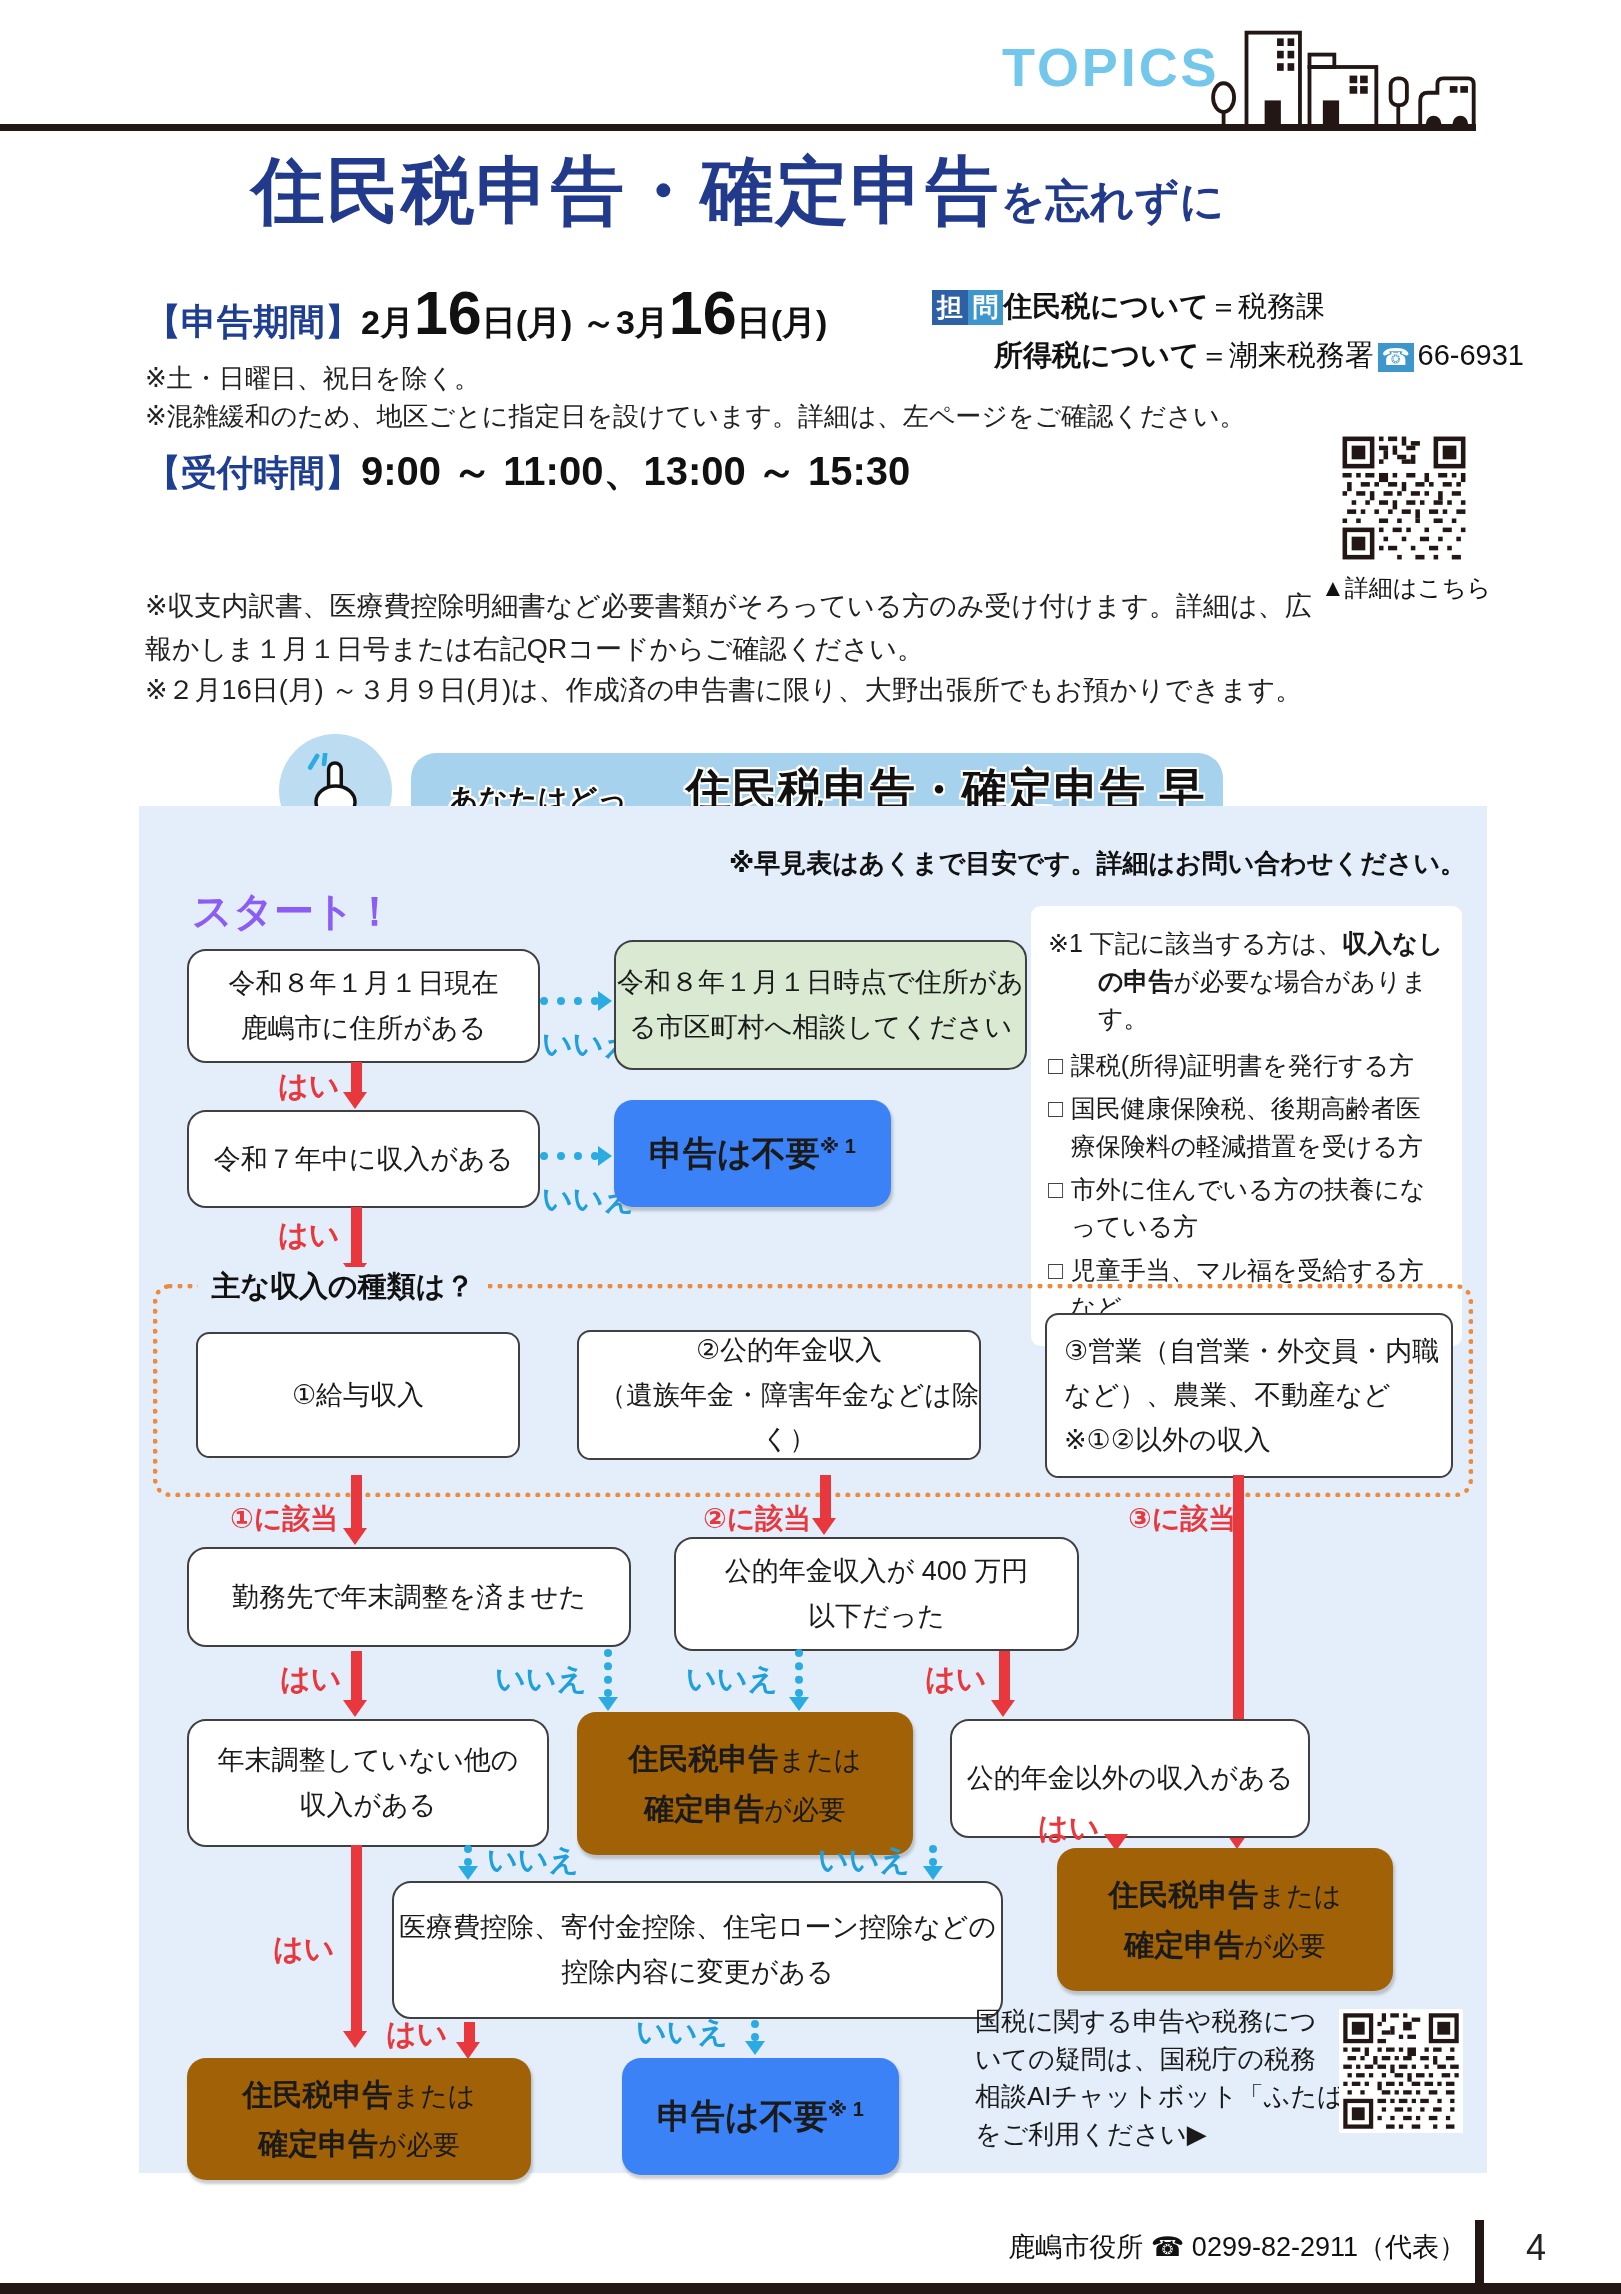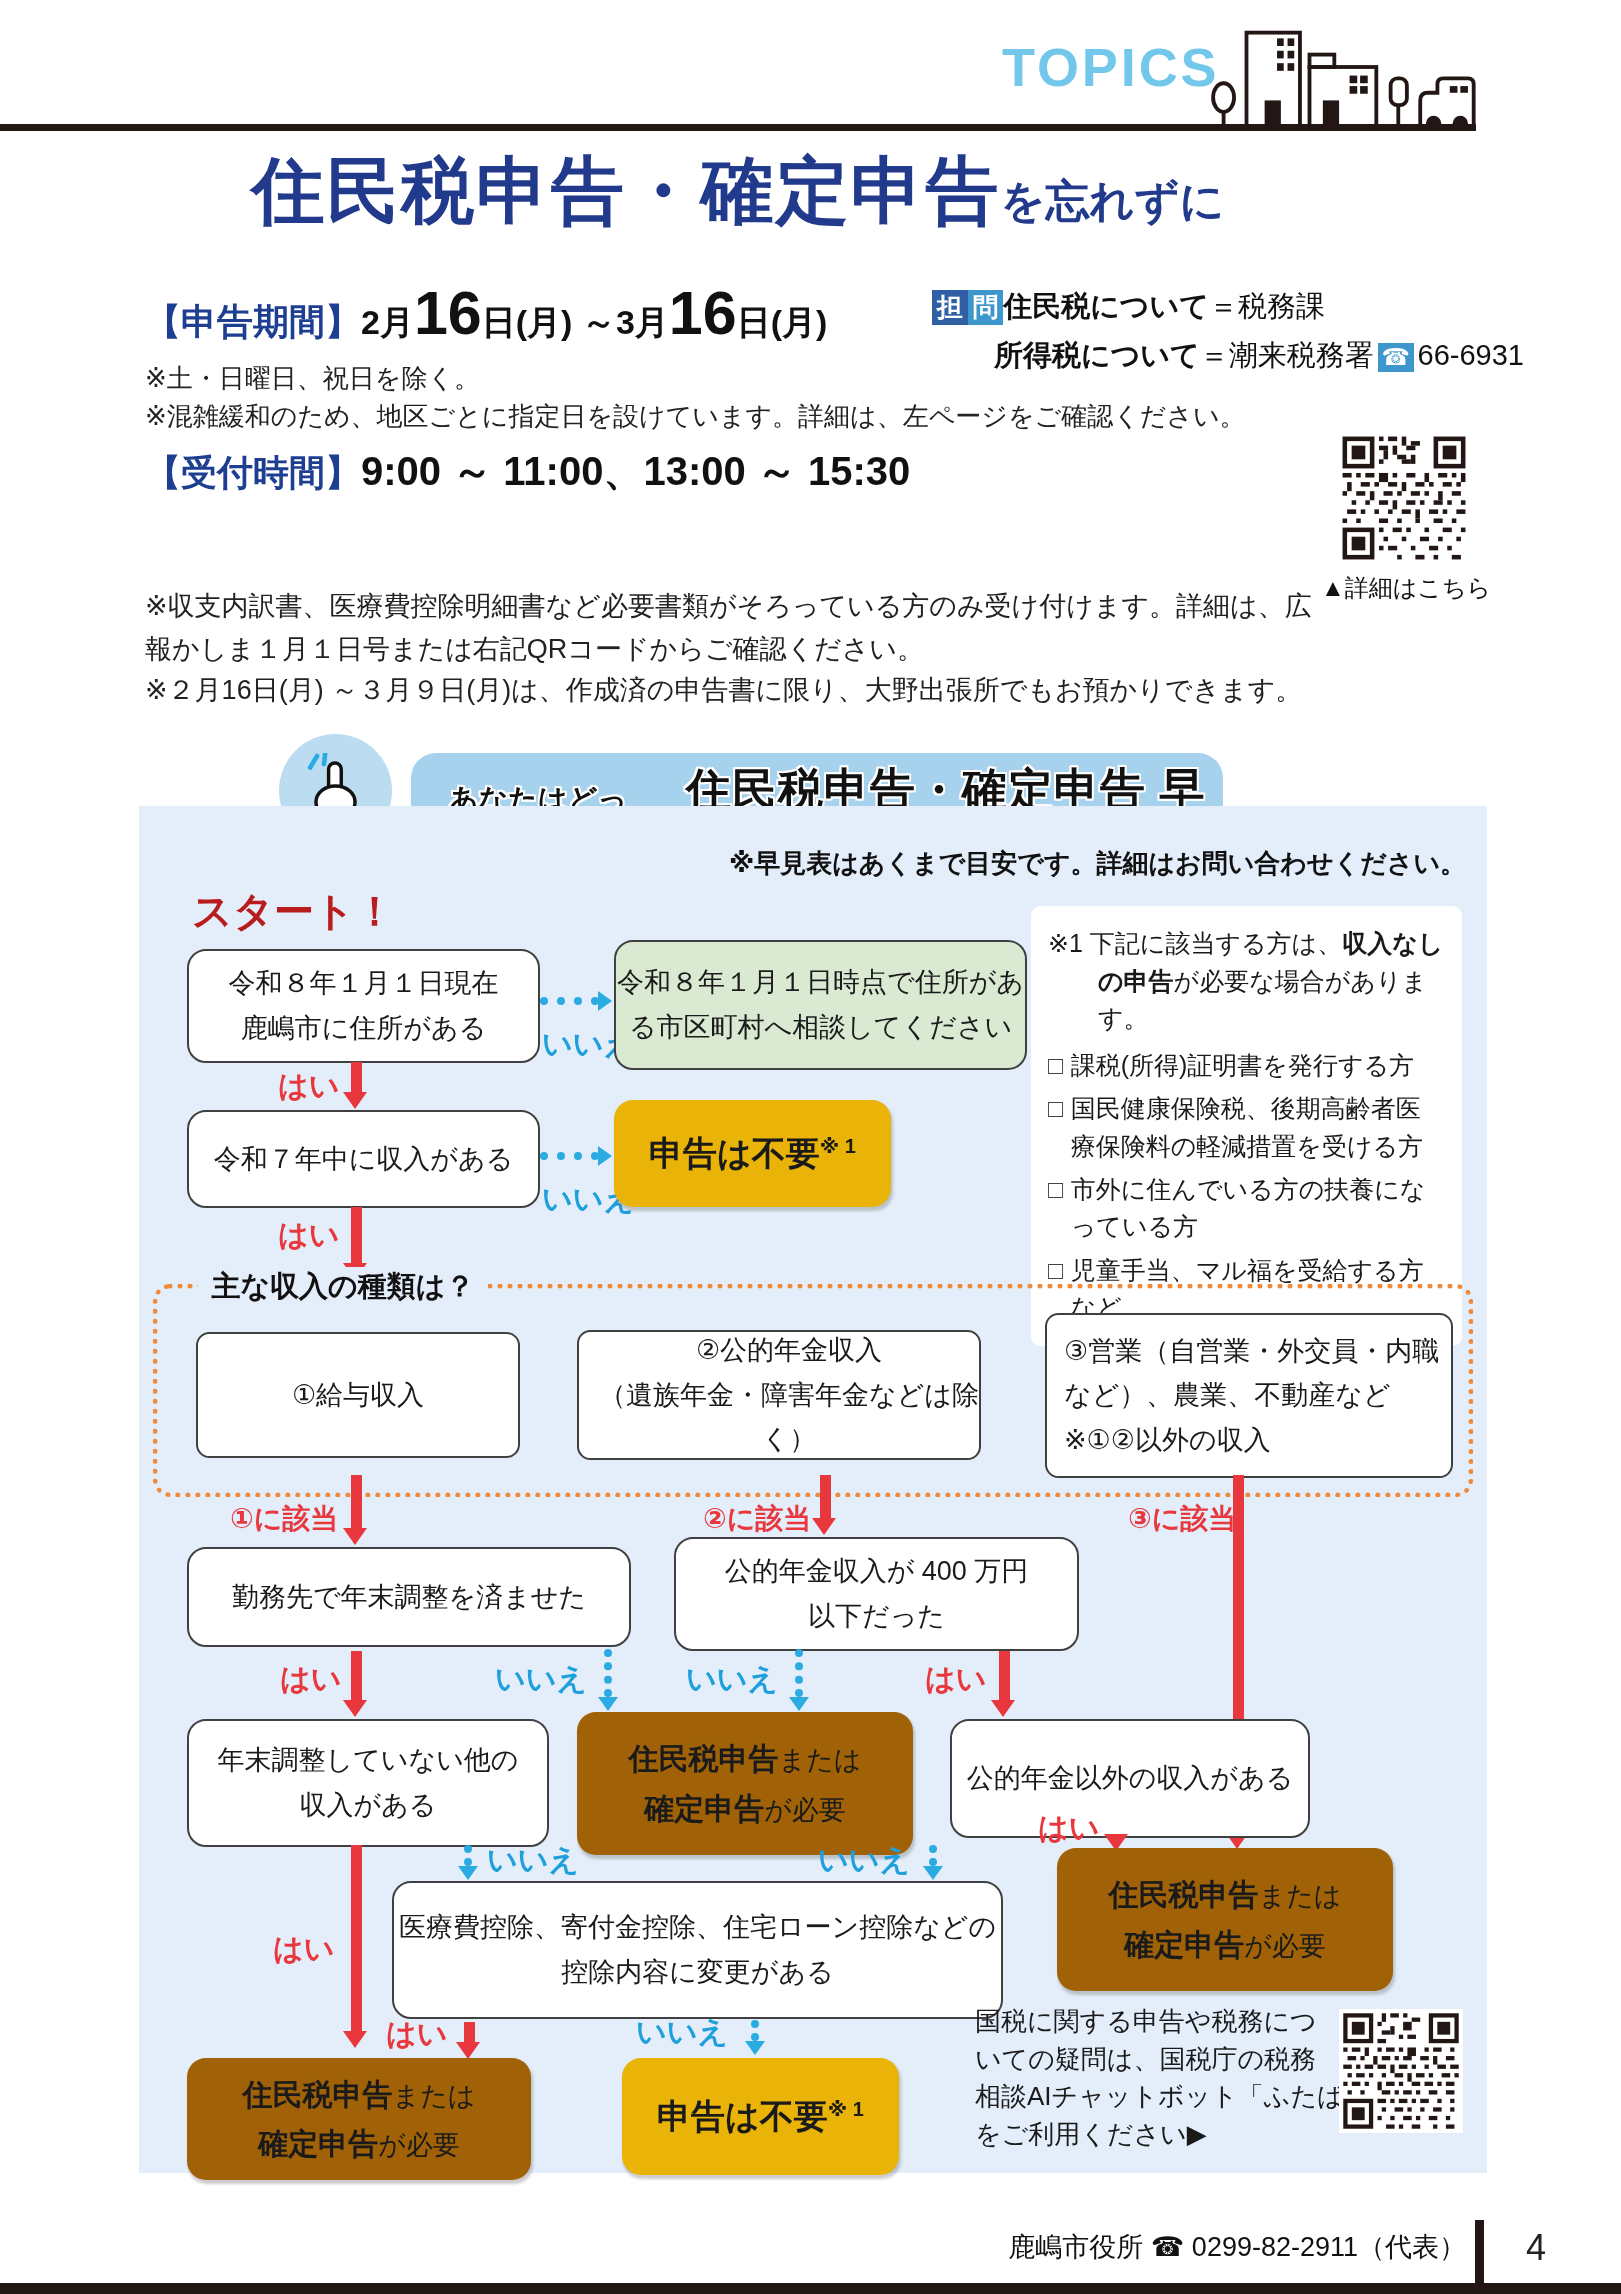--- a/index.html
+++ b/index.html
@@ -29,25 +29,25 @@
   .checkcircle{position:absolute;width:113px;height:113px;border-radius:50%;background:#bcdcf2;
                display:flex;align-items:center;justify-content:center;}
   .checktxt{position:absolute;font-weight:900;font-size:26px;color:#111;}
   .banner{position:absolute;background:#a7d2ee;border-radius:25px;display:flex;align-items:center;gap:29px;padding-left:38px;}
   .halo{text-shadow:1.9px 1.9px 0 #fff,-1.9px 1.9px 0 #fff,1.9px -1.9px 0 #fff,-1.9px -1.9px 0 #fff,0 1.9px 0 #fff,0 -1.9px 0 #fff,1.9px 0 0 #fff,-1.9px 0 0 #fff;}
   .bq{font-size:29px;font-weight:bold;color:#111;}
   .bt{font-size:45px;font-weight:900;color:#111;letter-spacing:1px;}
   
   .panel{position:absolute;left:139px;top:806px;width:1348px;height:1367px;background:#e3eefa;}
   .hint{position:absolute;font-size:26px;font-weight:bold;color:#111;}
-  .start{position:absolute;font-size:40px;font-weight:900;color:#b91c1c;}
+  .start{position:absolute;font-size:40px;font-weight:900;color:#8b5cf6;}
   .bx{position:absolute;background:#fff;border:2.9px solid #404040;border-radius:19px;display:flex;flex-direction:column;
       justify-content:center;align-items:center;text-align:center;font-size:27px;color:#1a1a1a;line-height:1.65;}
   .green{background:#d9e9d2;}
-  .gray{background:#eab308;border:none;box-shadow:1.9px 3.8px 2.9px rgba(110,110,110,.35);font-weight:900;font-size:34px;}
+  .gray{background:#3b82f6;border:none;box-shadow:1.9px 3.8px 2.9px rgba(110,110,110,.35);font-weight:900;font-size:34px;}
   .pink{background:#a16207;border:none;box-shadow:1.9px 3.8px 2.9px rgba(110,110,110,.35);align-items:center;}
   .hv{font-weight:900;font-size:30px;}
   .sup{font-size:20px;vertical-align:super;font-weight:bold;}
   .orangebox{position:absolute;border:5.7px dotted #ef8a3d;border-radius:17px;}
   .incq{position:absolute;background:#e3eefa;padding:0 13.4px;font-size:29px;font-weight:900;color:#111;}
   .match{position:absolute;font-size:28px;font-weight:900;color:#e8383d;}
   .yn{position:absolute;font-weight:900;font-size:30px;}
   .yes{color:#e8383d;} .no{color:#1f9fdb;}
   .ar{position:absolute;width:10.5px;background:#e8383d;}
   .ar::after{content:"";position:absolute;bottom:-16.3px;left:-7.6px;border-left:12.4px solid transparent;border-right:12.4px solid transparent;border-top:17px solid #e8383d;}

